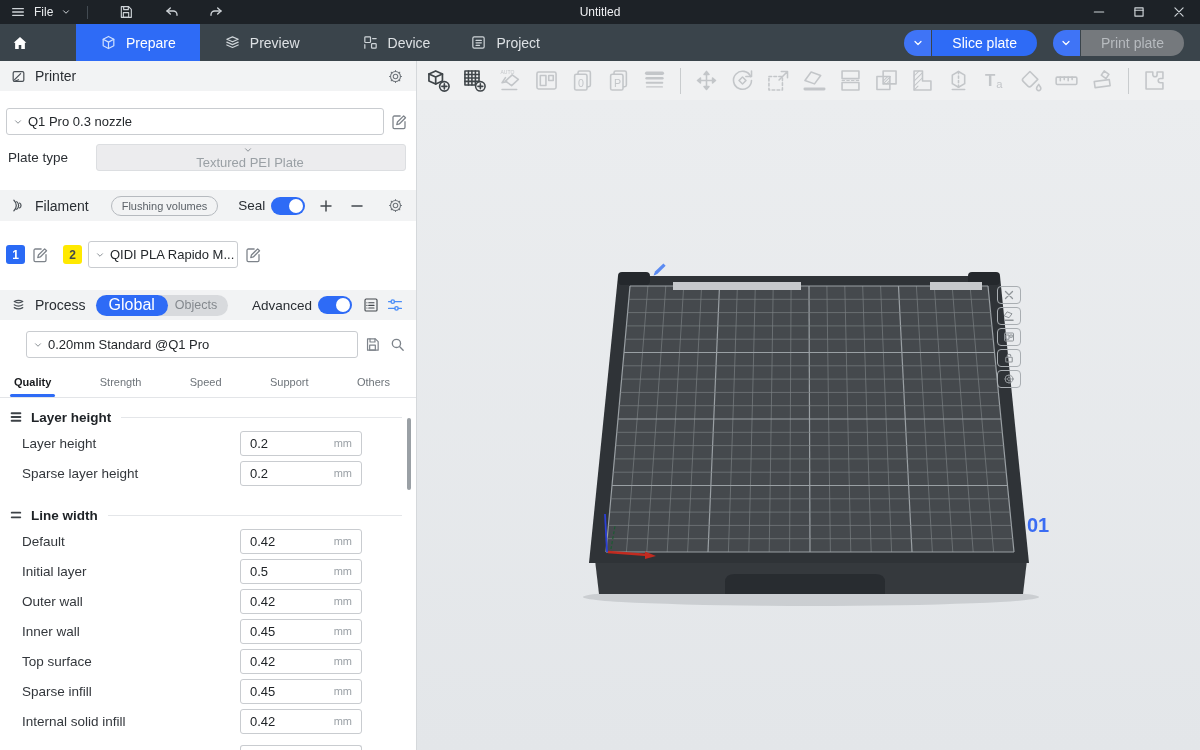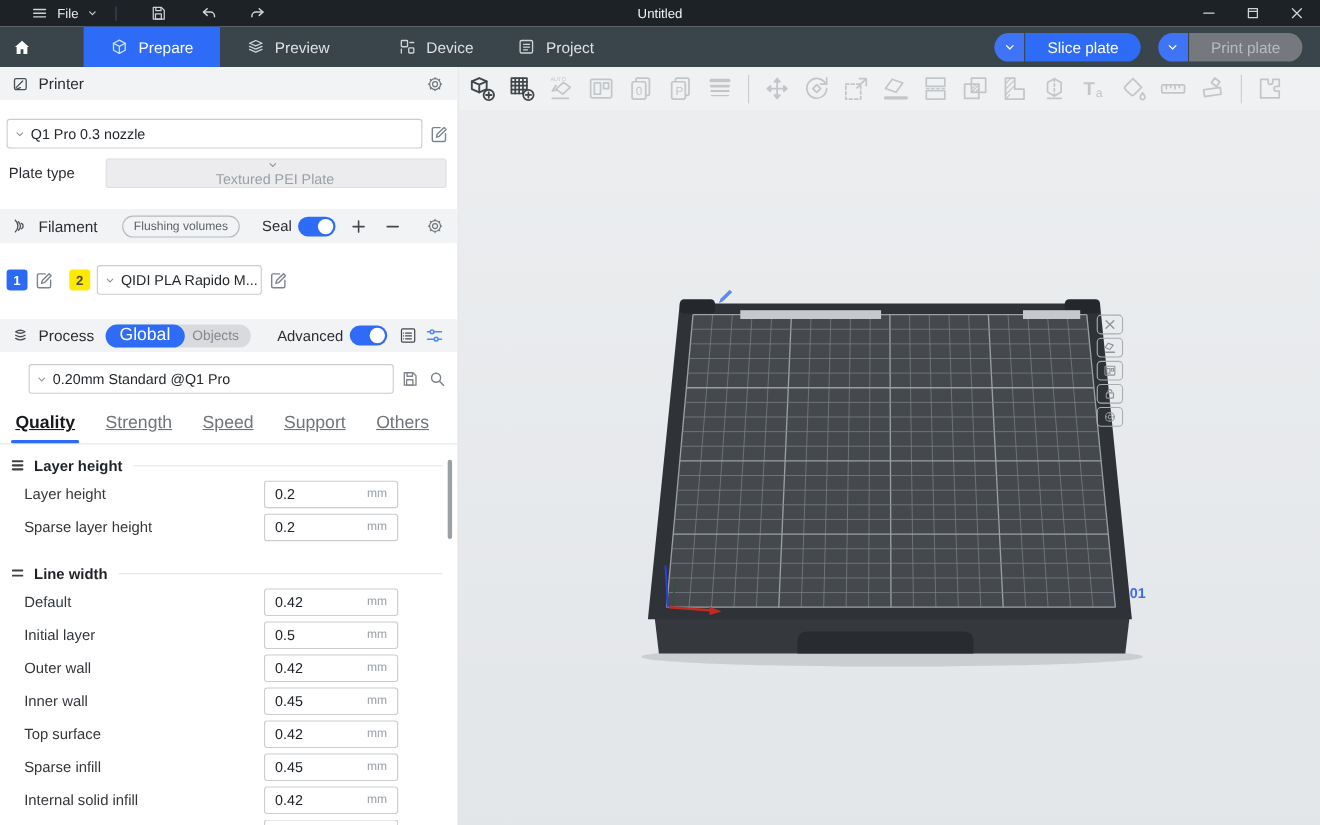--- a/index.html
+++ b/index.html
@@ -2,21 +2,21 @@
 <html><head>
 <meta charset="utf-8">
 <style>
   * { margin:0; padding:0; box-sizing:border-box; }
   html,body { width:1200px; height:750px; overflow:hidden; background:#000; }
   body { font-family:"Liberation Sans", sans-serif; -webkit-font-smoothing:antialiased; }
   #app { position:relative; width:1200px; height:750px; background:#fff; overflow:hidden; }
 
   
   .titlebar { position:relative; height:24px; background:#1d2227; display:flex; align-items:center; color:#d7dbde; }
-  .tb-left { display:flex; align-items:center; gap:8px; padding-left:28px; }
+  .tb-left { display:flex; align-items:center; gap:8px; padding-left:10px; }
   .tb-title { position:absolute; left:0; right:0; text-align:center; font-size:12px; color:#f0f2f4; pointer-events:none; }
   .tb-right { margin-left:auto; display:flex; align-items:center; gap:26px; padding-right:14px; }
   .menu-label { font-size:12px; color:#e8ebed; }
   .tb-sep { width:1px; height:13px; background:#434b52; margin:0 8px; }
   .ic { display:inline-block; }
   .ic svg { display:block; width:100%; height:100%; }
   .ic10{width:10px;height:10px}.ic12{width:12px;height:12px}.ic14{width:14px;height:14px}
   .ic16{width:16px;height:16px}.ic17{width:17px;height:17px}.ic18{width:18px;height:18px}
   .tb-ic { color:#ced3d7; cursor:pointer; }
   .winbtn { color:#ced3d7; cursor:pointer; }
@@ -60,21 +60,21 @@
   .toggle { position:relative; width:34px; height:18px; border-radius:9px; background:#2e6bf6; cursor:pointer; flex:none; }
   .toggle .knob { position:absolute; top:2px; right:2px; width:14px; height:14px; border-radius:50%; background:#fff; }
   .mini-act { color:#43484d; cursor:pointer; }
 
   .seg { display:flex; align-items:center; background:#d8dadd; border-radius:11px; height:21px; cursor:pointer; }
   .seg .on { background:#2e6bf6; color:#fff; border-radius:11px; height:21px; display:flex; align-items:center; padding:0 13px; font-size:16px; }
   .seg .off { color:#84898e; padding:0 11px 0 7px; font-size:12.5px; }
 
   
   .ptabs { display:flex; align-items:flex-end; padding:0 24px 0 12px; justify-content:space-between; border-bottom:1px solid #e3e5e8; }
-  .ptab { position:relative; font-size:16px; color:#6e747a; padding:6px 2px 9px; cursor:pointer;text-decoration:underline; }
+  .ptab { position:relative; font-size:11px; color:#6e747a; padding:6px 2px 9px; cursor:pointer; }
   .ptab.active { color:#17191c; font-weight:bold; }
   .ptab.active::after { content:""; position:absolute; left:-2px; right:-2px; bottom:0; height:3px; border-radius:2px; background:#2e6bf6; }
 
   
   .settings { padding-top:8px; }
   .sgroup { display:flex; align-items:center; height:22px; padding:0 14px 0 8px; margin-top:0; }
   .sgroup .gic { color:#3c4146; }
   .sgroup .gtitle { font-size:13.5px; font-weight:bold; color:#1e2226; margin-left:7px; white-space:nowrap; }
   .sgroup .gline { flex:1; height:1px; background:#e4e6e9; margin-left:10px; }
   .srow { display:flex; align-items:center; height:30px; padding-left:22px; }
@@ -91,21 +91,21 @@
   .vtoolbar { height:39px; background:#f0f1f2; display:flex; align-items:center; padding-left:8px; gap:9px; }
   .tbi { width:27px; height:27px; color:#c3c6c9; cursor:default; }
   .tbi.on { color:#3f4549; cursor:pointer; }
   .tbi svg { width:100%; height:100%; display:block; }
   .tb-sep2 { width:1px; height:26px; background:#c9ccce; margin:0 3px; flex:none; }
   .scene { position:relative; height:650px; background:linear-gradient(#ebedef, #e3e6e9); }
   .scene svg.plate { position:absolute; left:0; top:0; }
   .plate-tools { position:absolute; left:580px; top:186px; display:flex; flex-direction:column; gap:3px; }
   .ptool { width:24px; height:18px; border:1.5px solid #a9aeb2; border-radius:4px; color:#8f9498; display:flex; align-items:center; justify-content:center; cursor:pointer; background:transparent; }
   .ptool svg { width:12px; height:12px; display:block; }
-  .plate-num { position:absolute; left:610px; top:432px; font-size:13px; font-weight:bold; color:#3a6cf3; }
+  .plate-num { position:absolute; left:610px; top:414px; font-size:20px; font-weight:bold; color:#3a6cf3; }
   .plate-pencil { position:absolute; left:234px; top:160px; width:18px; height:18px; color:#5b8bf2; cursor:pointer; }
   .plate-pencil svg { width:100%; height:100%; }
 </style>
 </head>
 <body>
 
 <div id="app">
 
   <div class="titlebar">
     <div class="tb-left">

